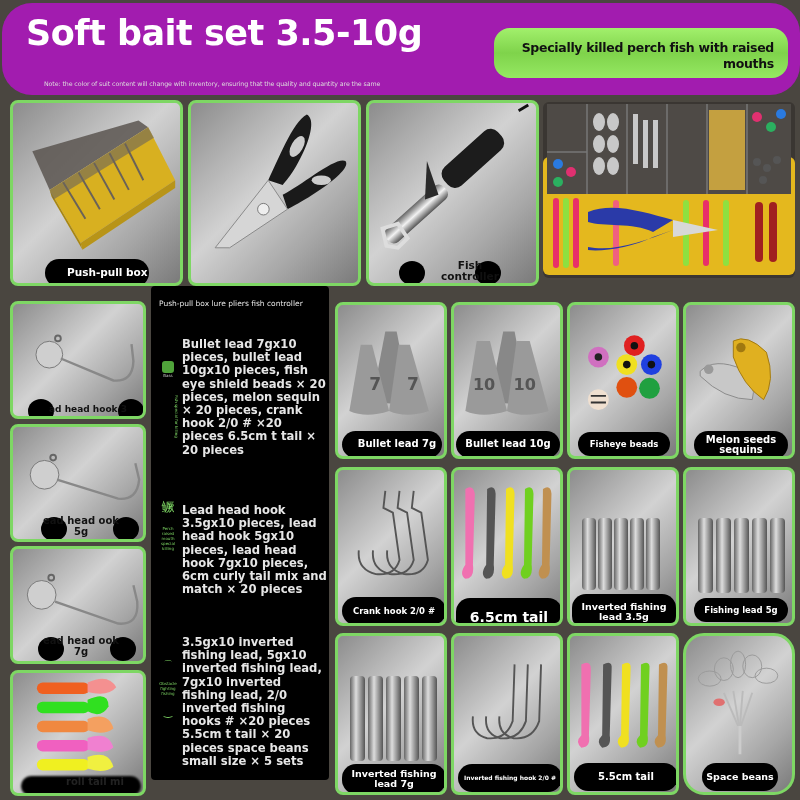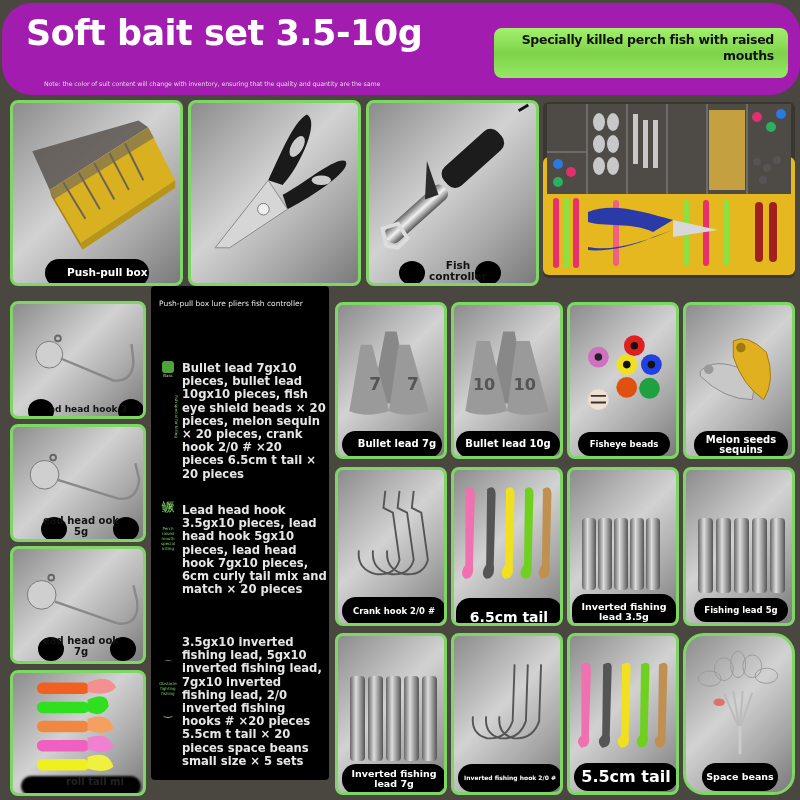--- a/index.html
+++ b/index.html
@@ -2,23 +2,23 @@
 <html><head>
   <meta charset="utf-8">
   <style>
     * { box-sizing: border-box; margin: 0; padding: 0; }
     html, body { width: 800px; height: 800px; overflow: hidden; }
     body { background: #4a4640; font-family: "DejaVu Sans", sans-serif; position: relative; }
 
     .header { position: absolute; left: 2px; top: 3px; width: 798px; height: 92px; background: #a21caf; border-radius: 30px; }
     .title { position: absolute; left: 24px; top: 10px; color: #fff; font-size: 35px; font-weight: bold; letter-spacing: -0.5px; }
     .note { position: absolute; left: 42px; top: 77px; color: #ddd; font-size: 6.3px; letter-spacing: -0.1px; }
-    .badge { position: absolute; left: 492px; top: 25px; width: 294px; height: 50px; border-radius: 8px;
+    .badge { position: absolute; left: 492px; top: 25px; width: 294px; height: 50px; border-radius: 16px;
       background: linear-gradient(180deg, #a2f06c 0%, #7fd34b 50%, #95e862 100%);
-      color: #111; font-weight: bold; font-size: 12.5px; text-align: right; padding: 4px 14px 0 8px; line-height: 16px; letter-spacing: -0.3px; }
+      color: #111; font-weight: bold; font-size: 12.5px; text-align: right; padding: 12px 14px 0 8px; line-height: 16px; letter-spacing: -0.3px; }
 
     .card { position: absolute; border: 3px solid #7ed764; border-radius: 8px;
       background: linear-gradient(135deg, #8c8c8c 0%, #d2d2d2 45%, #a5a5a5 75%, #7a7a7a 100%); overflow: hidden; }
     .card .label { position: absolute; background: #000; color: #fff; font-weight: bold; border-radius: 14px; text-align: center;
       display: flex; align-items: center; justify-content: center; line-height: 1.05; }
     .card .illus { position: absolute; left: 0; top: 0; right: 0; bottom: 0; }
     .blob { position: absolute; width: 26px; height: 24px; border-radius: 50%; background: #000; }
     .dark-label { color: #111; font-weight: bold; position: absolute; text-align: center; line-height: 1.05; }
 
     .panel { position: absolute; left: 151px; top: 286px; width: 178px; height: 494px; background: #000; border-radius: 4px; color: #e8e8e8; padding-left: 26px; }
@@ -76,21 +76,21 @@
           <stop offset="0" stop-color="#666"></stop>
           <stop offset="0.5" stop-color="#f2f2f2"></stop>
           <stop offset="1" stop-color="#555"></stop>
         </linearGradient>
       </defs>
     <path d="M60,60 L72,95 L58,100 Z" fill="#2a2a2a"></path>
     <path d="M14,130 L30,125 L40,140 L30,150 L18,148 Z" fill="none" stroke="#ddd" stroke-width="4"></path>
   </svg>
   <div class="blob" style="left:30px;top:158px;"></div>
   <div class="blob" style="left:106px;top:158px;"></div>
-  <div class="dark-label" style="left:54px;top:157px;width:70px;font-size:10.5px;">Fish controller</div>
+  <div class="dark-label" style="left:66px;top:157px;width:70px;font-size:10.5px;">Fish controller</div>
 </div>
 
 <div style="position:absolute;left:543px;top:102px;width:252px;height:176px;background:#3a3632;border-radius:6px;">
   <svg viewBox="0 0 252 176" style="position:absolute;left:0;top:0;width:252px;height:176px;">
     <rect x="0" y="55" width="252" height="118" rx="6" fill="#e4b81e"></rect>
     <rect x="4" y="2" width="244" height="90" fill="#4e4a46"></rect>
     <g stroke="#777" stroke-width="1.5">
       <line x1="44" y1="2" x2="44" y2="92"></line>
         <line x1="84" y1="2" x2="84" y2="92"></line>
       <line x1="124" y1="2" x2="124" y2="92"></line>
@@ -194,21 +194,21 @@
 </div>
 
 <div class="panel">
   <div class="ptitle">Push-pull box lure pliers fish controller</div>
 
   <div class="side" style="top:75px;">
     <div style="width:12px;height:12px;background:#4fa33a;border-radius:3px;margin:0 auto;"></div>
     <div style="color:#ccc;font-size:4px;">Bass</div>
   </div>
   <div class="side" style="top:100px;writing-mode:vertical-rl;height:60px;">Fish special for killing</div>
-  <div class="pblock" style="top:52px;margin-top:24px;">Bullet lead 7gx10 pieces, bullet lead 10gx10 pieces, fish eye shield beads × 20 pieces, melon sequin × 20 pieces, crank hook 2/0 # ×20 pieces 6.5cm t tail × 20 pieces</div>
+  <div class="pblock" style="top:52px;">Bullet lead 7gx10 pieces, bullet lead 10gx10 pieces, fish eye shield beads × 20 pieces, melon sequin × 20 pieces, crank hook 2/0 # ×20 pieces 6.5cm t tail × 20 pieces</div>
 
   <div class="side" style="top:212px;font-size:13px;">鳜</div>
   <div class="side" style="top:240px;">Perch raised mouth special killing</div>
   <div class="pblock" style="top:218px;">Lead head hook 3.5gx10 pieces, lead head hook 5gx10 pieces, lead head hook 7gx10 pieces, 6cm curly tail mix and match × 20 pieces</div>
 
   <div class="side" style="top:372px;font-size:10px;">⌒</div>
   <div class="side" style="top:395px;">Obstacle fighting fishing</div>
   <div class="side" style="top:420px;font-size:10px;">‿</div>
   <div class="pblock" style="top:350px;">3.5gx10 inverted fishing lead, 5gx10 inverted fishing lead, 7gx10 inverted fishing lead, 2/0 inverted fishing hooks # ×20 pieces 5.5cm t tail × 20 pieces space beans small size × 5 sets</div>
 </div>
@@ -331,21 +331,21 @@
 </div>
 
 <div class="card" style="left:567px;top:633px;width:112px;height:162px;">
   <svg class="illus" viewBox="0 0 112 162">
     <path d="M12,30 Q22,25 22,35 L20,105 Q22,118 12,118 Q5,112 12,105 Z" fill="#f070b0"></path>
     <path d="M35,30 Q45,25 44,35 L42,105 Q44,118 34,118 Q27,112 34,105 Z" fill="#555"></path>
     <path d="M55,30 Q65,25 64,35 L62,105 Q64,118 54,118 Q47,112 54,105 Z" fill="#f0e020"></path>
     <path d="M75,30 Q85,25 84,35 L82,105 Q84,118 74,118 Q67,112 74,105 Z" fill="#70d020"></path>
     <path d="M94,30 Q104,25 103,35 L101,105 Q103,118 93,118 Q86,112 93,105 Z" fill="#c09050"></path>
   </svg>
-  <div class="label" style="left:4px;top:127px;width:104px;height:28px;font-size:16px;">5.5cm tail</div>
+  <div class="label" style="left:4px;top:127px;width:104px;height:28px;font-size:10px;">5.5cm tail</div>
 </div>
 
 <div class="card" style="left:683px;top:633px;width:112px;height:162px;border-radius:21px;">
   <svg class="illus" viewBox="0 0 112 162">
     <g fill="none" stroke="#999" stroke-width="1">
       <ellipse cx="25" cy="45" rx="12" ry="8"></ellipse>
         <ellipse cx="40" cy="35" rx="10" ry="12"></ellipse>
         <ellipse cx="55" cy="30" rx="8" ry="14"></ellipse>
       <ellipse cx="70" cy="32" rx="10" ry="12"></ellipse>
         <ellipse cx="85" cy="42" rx="12" ry="8"></ellipse>

